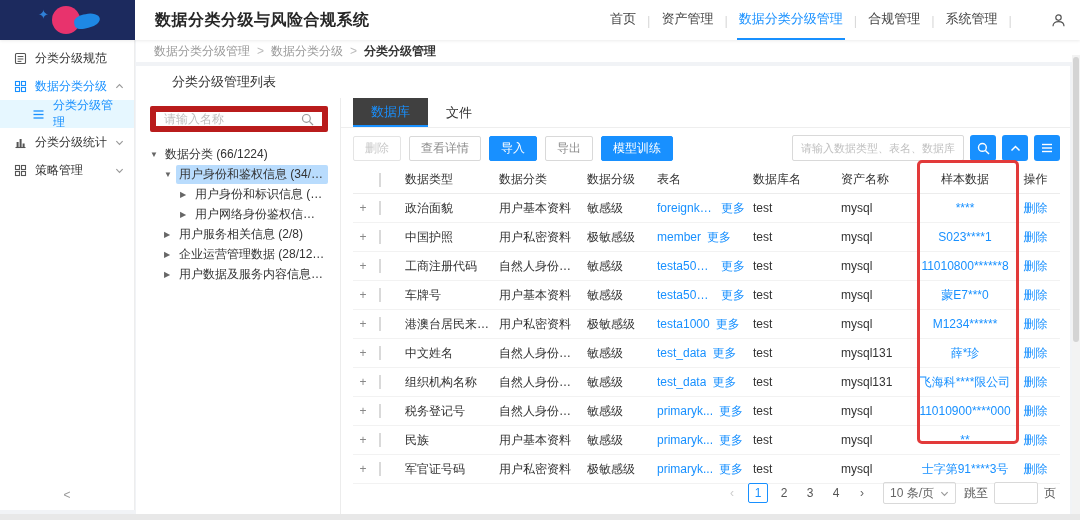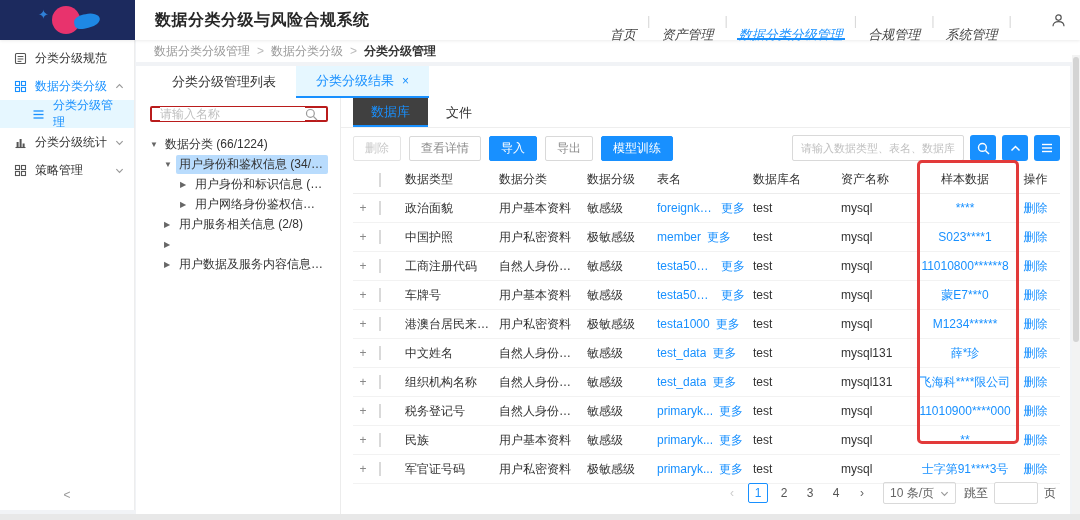--- a/index.html
+++ b/index.html
@@ -9,21 +9,21 @@
 
   
   .topbar { position:absolute; left:0; top:0; width:1080px; height:40px; background:#fff;
             box-shadow:0 1px 3px rgba(0,0,0,.08); z-index:20; display:flex; align-items:center; }
   .logo { width:135px; height:40px; background:#1c2a5e; position:relative; flex:none; overflow:hidden; }
   .logo .circle { position:absolute; left:52px; top:6px; width:28px; height:28px; border-radius:50%; background:#e8336d; }
   .logo .swoosh { position:absolute; left:74px; top:14px; width:26px; height:14px; border-radius:50% 60% 60% 40%; background:#1e88e5; transform:rotate(-12deg); }
   .logo .star { position:absolute; left:38px; top:7px; color:#2f7fd6; font-size:13px; }
   .app-title { font-size:16px; font-weight:600; color:#262626; margin-left:20px; letter-spacing:.5px; }
   .topnav { margin-left:auto; display:flex; align-items:center; height:40px; padding-right:14px; font-size:13px; }
-  .topnav .nav-item { color:#444; padding:16px 2px; height:40px; line-height:38px; cursor:pointer; white-space:nowrap;font-style:italic; }
+  .topnav .nav-item { color:#444; padding:0 2px; height:40px; line-height:38px; cursor:pointer; white-space:nowrap; }
   .topnav .nav-item.active { color:#1890ff; border-bottom:2px solid #1890ff; }
   .topnav .sep { color:#d9d9d9; margin:0 9px; }
   .user-btn { margin-left:16px; display:flex; align-items:center; cursor:pointer; }
 
   
   .sidebar { position:absolute; left:0; top:40px; width:135px; bottom:10px; background:#fff;
              border-right:1px solid #ededed; z-index:10; font-size:12px; }
   .menu { padding-top:4px; }
   .menu-item { display:flex; align-items:center; height:28px; padding:0 10px 0 14px; color:#333; cursor:pointer; }
   .menu-item .mi-icon { width:14px; margin-right:7px; display:flex; align-items:center; color:#555; flex:none; }
@@ -36,30 +36,30 @@
 
   
   .main { position:absolute; left:136px; top:40px; right:0; bottom:0; }
   .breadcrumb { height:22px; background:#fff; display:flex; align-items:center; padding-left:18px; font-size:12px; color:#999; }
   .breadcrumb .crumb { cursor:pointer; }
   .breadcrumb .crumb:last-child { color:#333; font-weight:600; cursor:default; }
   .breadcrumb .bsep { margin:0 7px; color:#bbb; }
   .card { position:absolute; left:0; top:26px; right:10px; bottom:6px; background:#fff; overflow:hidden; }
 
   
-  .page-tabs { display:flex; height:32px; padding-left:16px; align-items:stretch; }
+  .page-tabs { display:flex; height:32px; padding-left:16px; align-items:stretch;gap:29px; }
   .ptab { display:flex; align-items:center; padding:0 20px; font-size:13px; color:#333; cursor:pointer; }
   .ptab.active { background:#e6f7ff; color:#1890ff; border-bottom:2px solid #1890ff; }
   .ptab .close { margin-left:8px; font-size:12px; color:#1890ff; cursor:pointer; }
 
   .panes { position:absolute; left:0; top:32px; right:0; bottom:0; display:flex; }
 
   
   .tree-pane { width:205px; flex:none; border-right:1px solid #ececec; padding:8px 12px 0 14px; }
-  .tree-search { display:flex; align-items:center; border:2px solid #b91c1c; border-radius:2px; height:16px; padding:0 8px; }
+  .tree-search { display:flex; align-items:center; border:6px solid #b91c1c; border-radius:2px; height:26px; padding:0 8px; }
   .tree-search input { border:0; outline:0; flex:1; font-size:12px; color:#333; min-width:0; font-family:inherit; }
   .tree-search input::placeholder { color:#bfbfbf; }
   .tree { margin-top:12px; font-size:12px; color:#333; }
   .tnode { display:flex; align-items:center; height:20px; cursor:pointer; white-space:nowrap; }
   .tnode .caret { width:12px; font-size:8px; color:#666; flex:none; }
   .tnode .tlabel { padding:1px 3px; border-radius:2px; overflow:hidden; text-overflow:ellipsis; }
   .tnode.selected .tlabel { background:#b9dcfd; }
   .lv0 { padding-left:0; } .lv1 { padding-left:14px; } .lv2 { padding-left:30px; }
 
   
@@ -228,21 +228,20 @@
         <span class="crumb">数据分类分级管理</span>
         <span class="bsep">&gt;</span>
         <span class="crumb">数据分类分级</span>
         <span class="bsep">&gt;</span>
         <span class="crumb">分类分级管理</span>
       </div>
 
     <div class="card">
       <div class="page-tabs" id="page-tabs">
           <div class="ptab">分类分级管理列表</div>
-          <div class="ptab active">分类分级结果<span class="close">×</span></div>
         </div>
 
       <div class="panes">
 
         <div class="tree-pane">
           <div class="tree-search">
             <input type="text" placeholder="请输入名称" style="">
             <span>
               <svg width="13" height="13" viewBox="0 0 13 13">
                   <circle cx="5.4" cy="5.4" r="3.9" fill="none" stroke="#999" stroke-width="1.2"></circle>
@@ -266,20 +265,21 @@
               <div class="tnode lv2">
                 <span class="caret">▶</span>
                 <span class="tlabel">用户网络身份鉴权信息 (0/0)</span>
               </div>
               <div class="tnode lv1">
                 <span class="caret">▶</span>
                 <span class="tlabel">用户服务相关信息 (2/8)</span>
               </div>
               <div class="tnode lv1">
                 <span class="caret">▶</span>
+                <span class="tlabel">企业运营管理数据 (28/1218)</span>
               </div>
               <div class="tnode lv1">
                 <span class="caret">▶</span>
                 <span class="tlabel">用户数据及服务内容信息 (2/8)</span>
               </div>
             </div>
         </div>
 
         <div class="table-pane">
           <div class="inner-tabs" id="inner-tabs">

